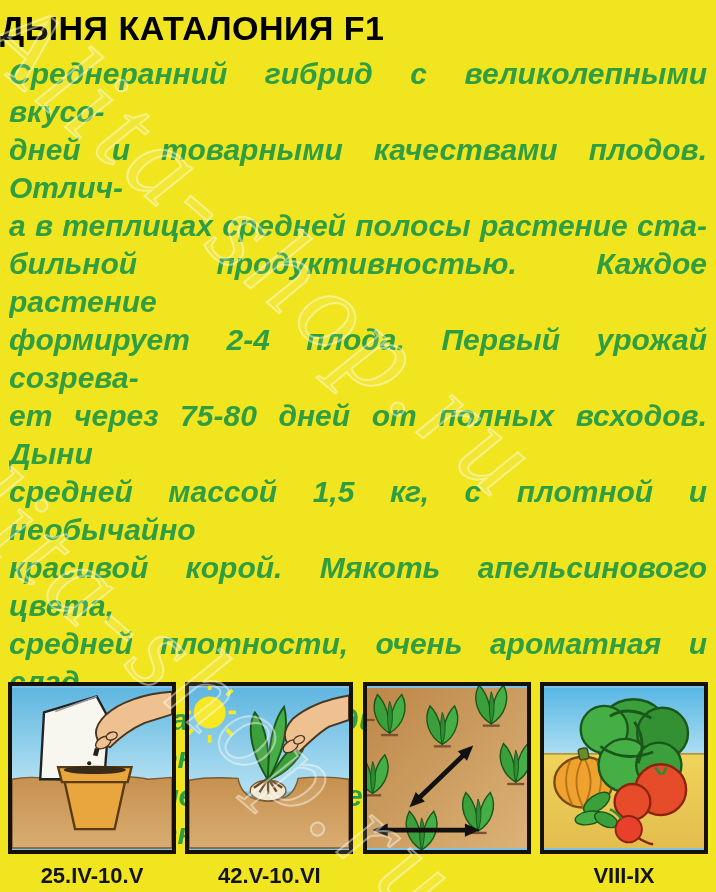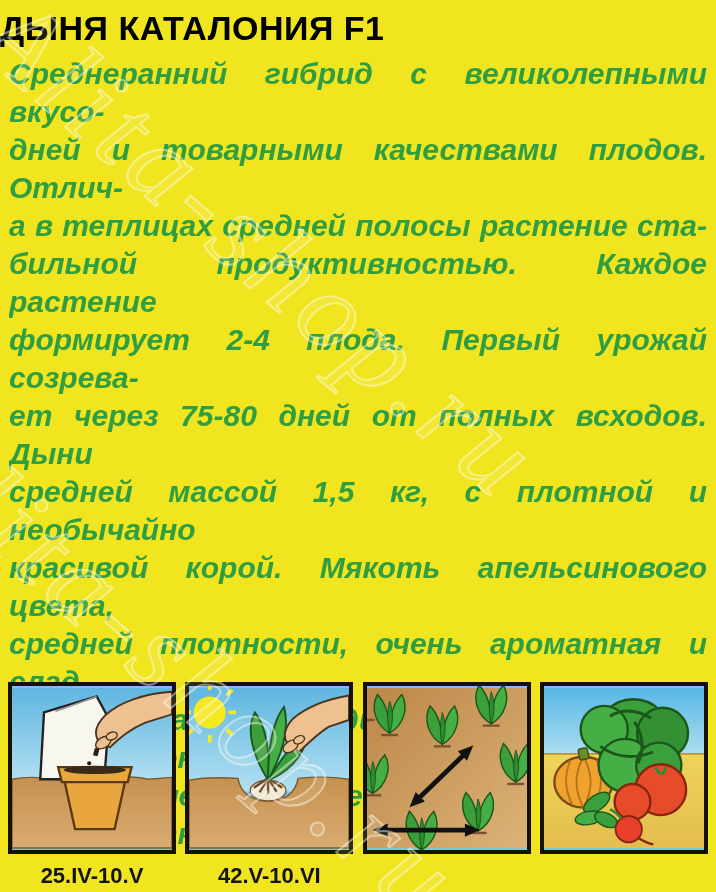--- a/index.html
+++ b/index.html
@@ -207,16 +207,17 @@
           <g stroke="#1A571A" stroke-width="1.5">
             <ellipse cx="56" cy="122" rx="16" ry="8" transform="rotate(-35 56 122)" fill="#3BA03B"></ellipse>
             <ellipse cx="48" cy="138" rx="15" ry="7" transform="rotate(-10 48 138)" fill="#45AE45"></ellipse>
             <ellipse cx="66" cy="140" rx="13" ry="7" transform="rotate(25 66 140)" fill="#3BA03B"></ellipse>
           </g>
           <circle cx="90" cy="150" r="14" fill="#E8402A" stroke="#8A2410" stroke-width="2"></circle>
           <path d="M100,159 q9,6 16,7" fill="none" stroke="#8A2410" stroke-width="2.5"></path>
           <path d="M82,139 q-6,-8 -12,-10" fill="none" stroke="#2E8C32" stroke-width="2.5"></path>
         </svg>
       </div>
+      <div class="fig-label">VIII-IX</div>
     </div>
 
   </div>
 </div>
 
 </body></html>

